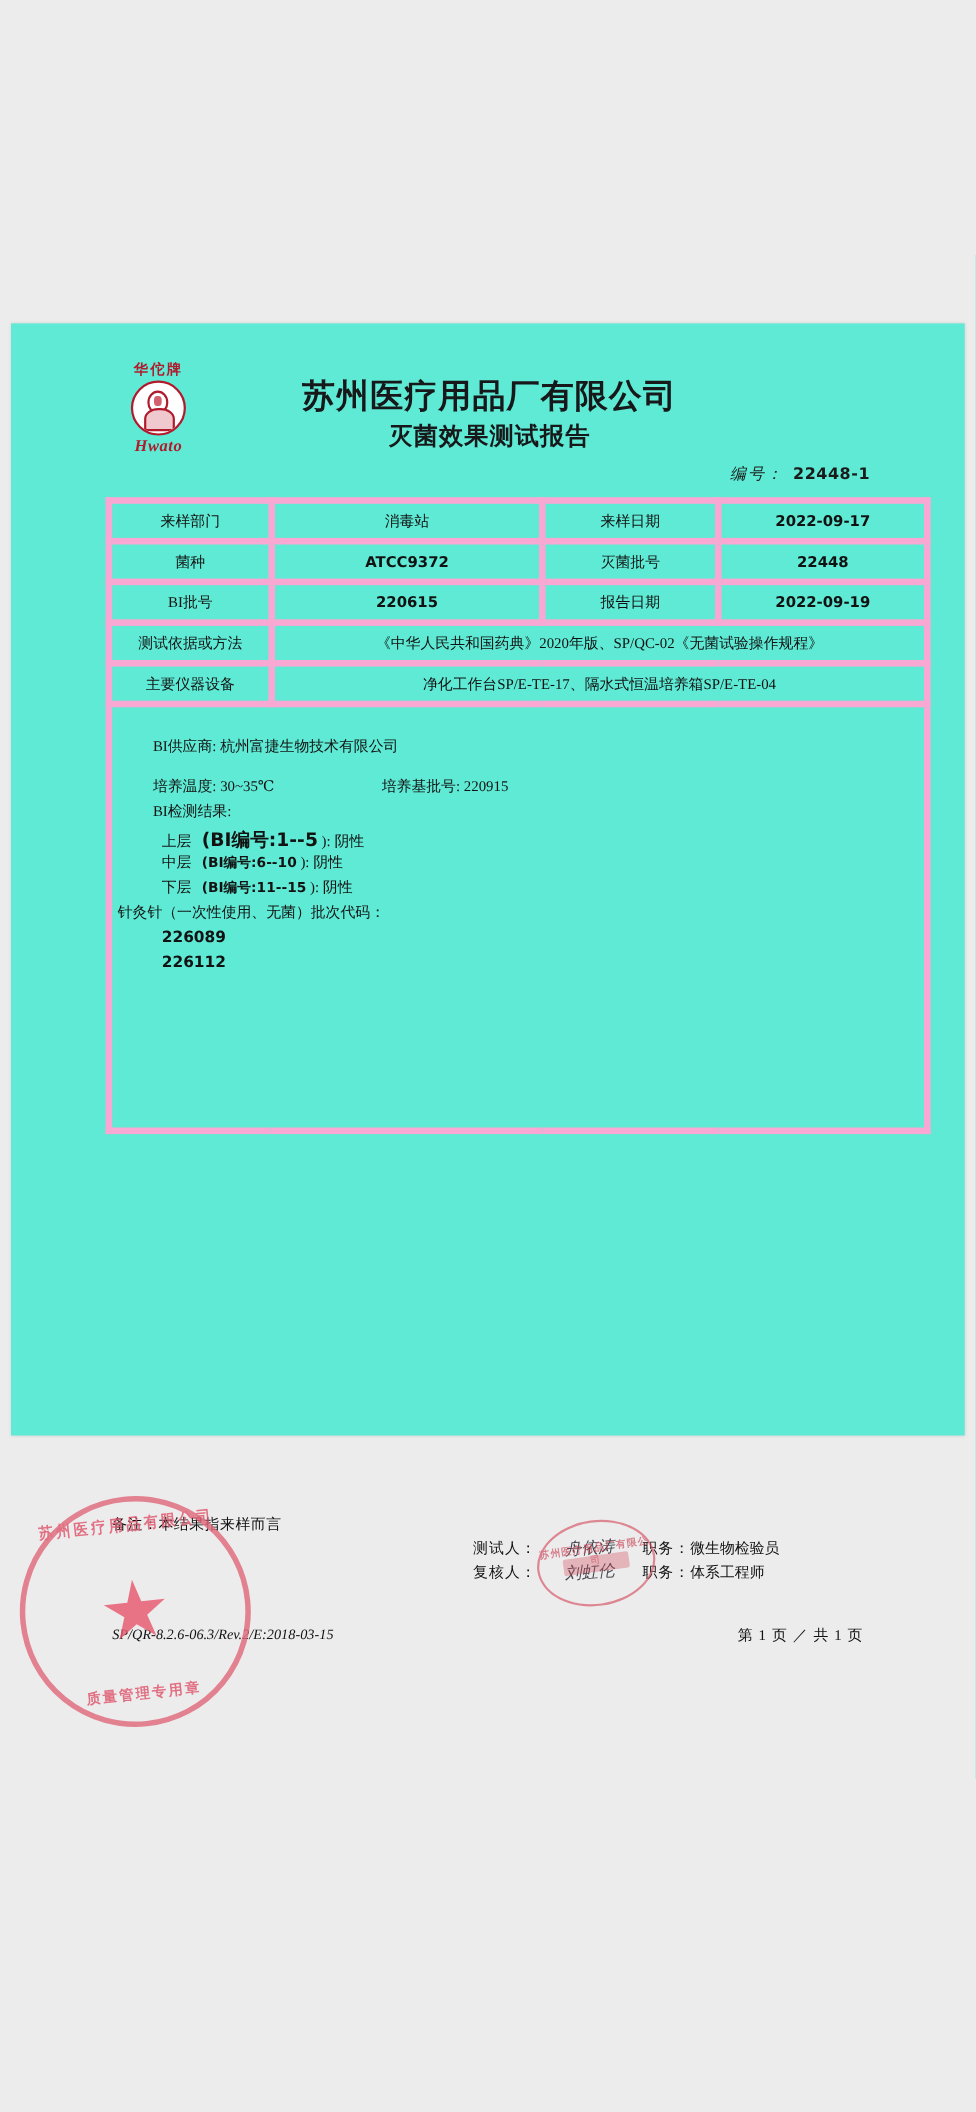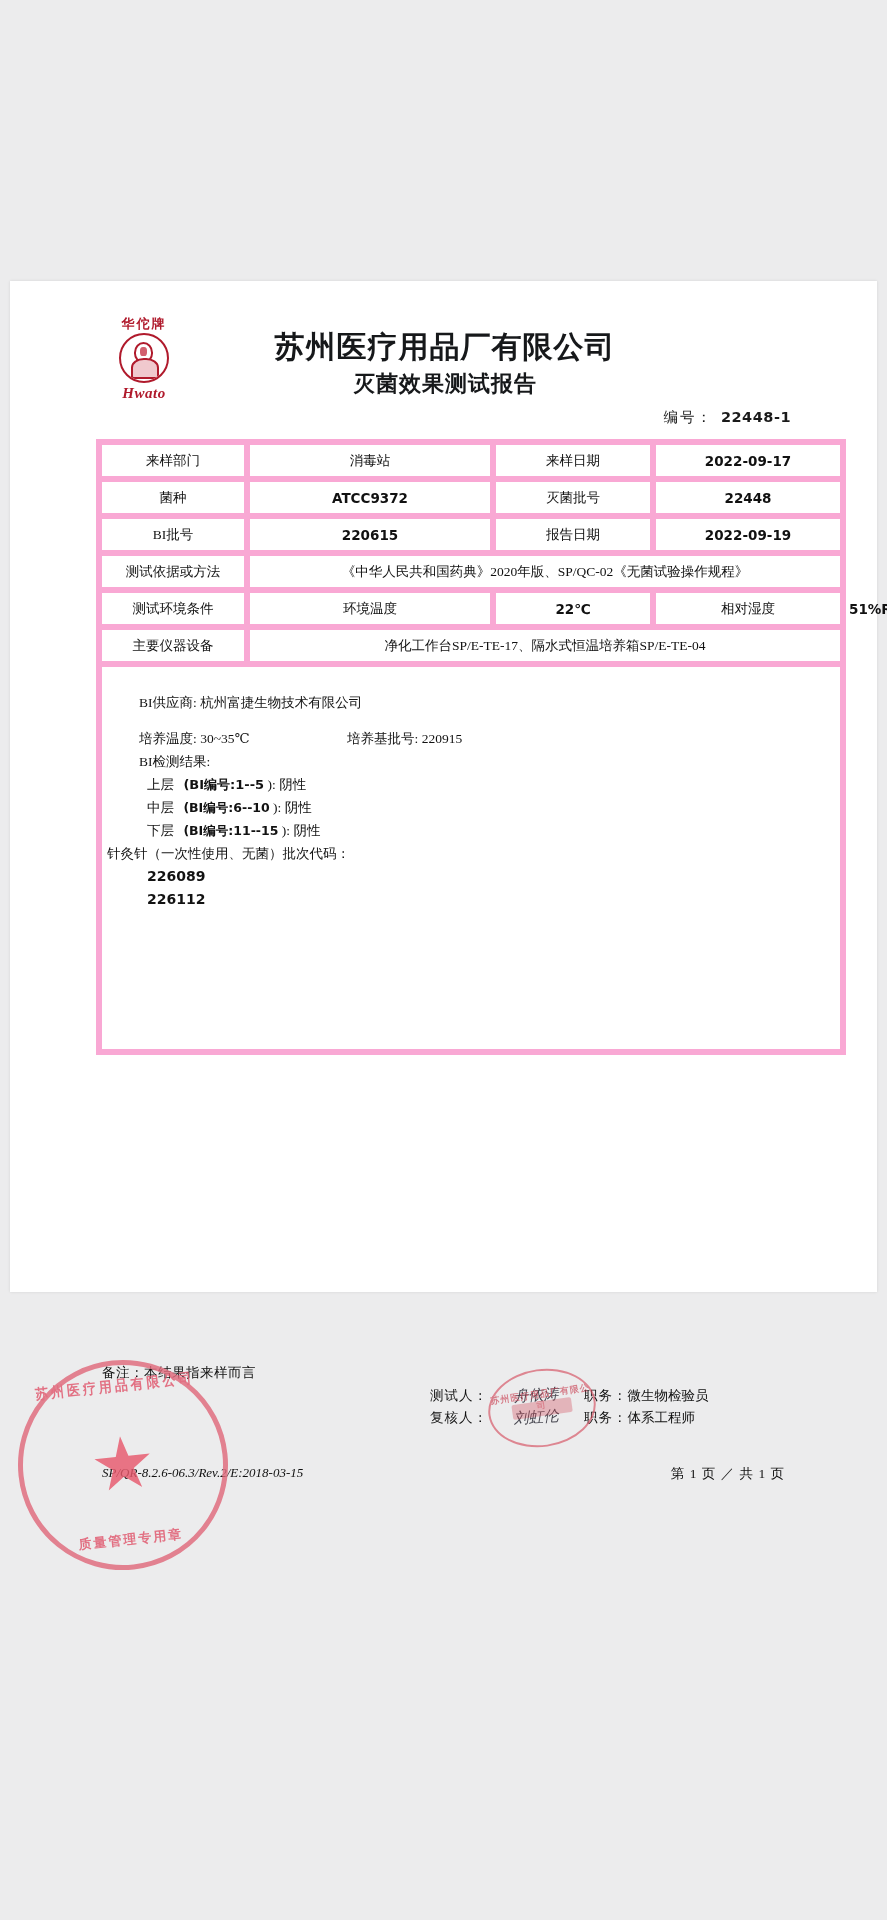--- a/index.html
+++ b/index.html
@@ -3,22 +3,22 @@
 <meta charset="utf-8">
 <style>
   html,body{margin:0;padding:0;}
   body{
     width:887px;height:1920px;
     background:#ececed;
     font-family:"Liberation Serif","DejaVu Serif",serif;
     overflow:hidden;position:relative;
   }
   .page{
-    position:absolute;left:10px;top:281px;width:867px;height:1011px;
-    background:#ffffff;
+    position:absolute;left:10px;top:294px;width:867px;height:1011px;
+    background:#5eead4;
     box-shadow:0 0 3px rgba(0,0,0,0.10);
   }
   
   .hdr{position:absolute;left:0;top:0;width:867px;height:120px;}
   .logo{position:absolute;left:88px;top:36px;width:92px;height:84px;text-align:center;}
   .logo .lz-top{font-size:13px;color:#b01a2c;letter-spacing:2px;font-weight:bold;line-height:14px;
        font-family:"DejaVu Sans",sans-serif;}
   .logo .lz-circle{
     width:46px;height:46px;border:2.5px solid #b01a2c;border-radius:50%;
     margin:2px auto 0;position:relative;overflow:hidden;background:#fff;
@@ -32,21 +32,21 @@
   .logo .lz-word{font-size:15px;color:#b01a2c;font-weight:bold;font-style:italic;
        letter-spacing:0.5px;margin-top:2px;font-family:"Liberation Serif",serif;}
   .title-main{position:absolute;left:190px;top:46px;width:490px;text-align:center;
        font-size:30px;font-weight:bold;letter-spacing:1px;color:#16181a;
        font-family:"DejaVu Sans",sans-serif;}
   .title-sub{position:absolute;left:190px;top:88px;width:490px;text-align:center;
        font-size:22px;font-weight:bold;letter-spacing:1px;color:#16181a;
        font-family:"DejaVu Sans",sans-serif;}
   .docno{position:absolute;right:86px;top:127px;font-size:14.5px;color:#1a1a1a;
        letter-spacing:0.5px;white-space:nowrap;}
-  .docno .lbl{letter-spacing:2px;}
+  .docno .lbl{letter-spacing:2px;font-style:italic;}
   .docno .val{font-family:"DejaVu Sans",sans-serif;font-weight:bold;margin-left:8px;}
   
   table.info{
     position:absolute;left:86px;top:158px;width:696px;
     border-collapse:collapse;table-layout:fixed;
   }
   table.info td{
     border:6px solid #f9a8d4;
     height:29px;font-size:13.5px;color:#111;text-align:center;vertical-align:middle;
     padding:1px 3px;
@@ -150,43 +150,36 @@
       <td class="k">BI批号</td>
       <td class="v">220615</td>
       <td class="k">报告日期</td>
       <td class="v">2022-09-19</td>
     </tr>
     <tr>
       <td class="k">测试依据或方法</td>
       <td class="basis" colspan="3">《中华人民共和国药典》2020年版、SP/QC-02《无菌试验操作规程》</td>
     </tr>
     <tr>
-      <td class="k">测试环境条件</td>
-      <td class="k" style="width:117px">环境温度</td>
-      <td class="v">22℃</td>
-      <td class="k">相对湿度</td>
-      <td class="v">51%RH</td>
-    </tr>
-    <tr>
       <td class="k">主要仪器设备</td>
       <td class="basis" colspan="4">净化工作台SP/E-TE-17、隔水式恒温培养箱SP/E-TE-04</td>
     </tr>
     <tr>
       <td class="body" colspan="5">
         <div class="bodywrap">
           <div class="ln" style="left:34px;top:26px;">BI供应商: 杭州富捷生物技术有限公司</div>
 
           <div class="ln" style="left:34px;top:62px;">培养温度: 30~35℃</div>
           <div class="ln" style="left:242px;top:62px;">培养基批号: 220915</div>
 
           <div class="ln" style="left:34px;top:85px;">BI检测结果:</div>
 
           <div class="ln" style="left:42px;top:108px;">
             <span>上层</span>
-            <span class="mono" style="font-size:13px;margin-left:6px;text-align:right;">(BI编号:1--5</span>
+            <span class="mono" style="font-size:17px;margin-left:6px;text-align:right;">(BI编号:1--5</span>
             <span>): </span>
             <span>阴性</span>
           </div>
           <div class="ln" style="left:42px;top:131px;">
             <span>中层</span>
             <span class="mono" style="font-size:12.5px;margin-left:6px;">(BI编号:6--10</span>
             <span>): </span>
             <span>阴性</span>
           </div>
           <div class="ln" style="left:42px;top:154px;">

